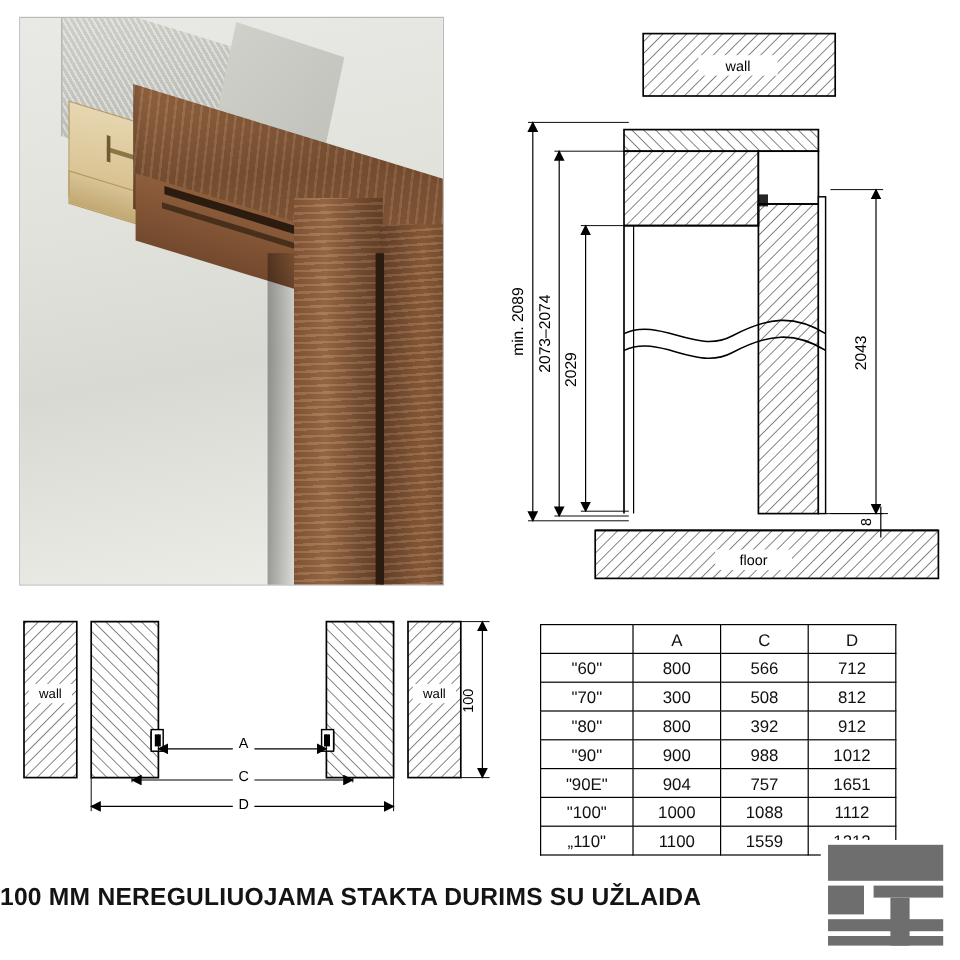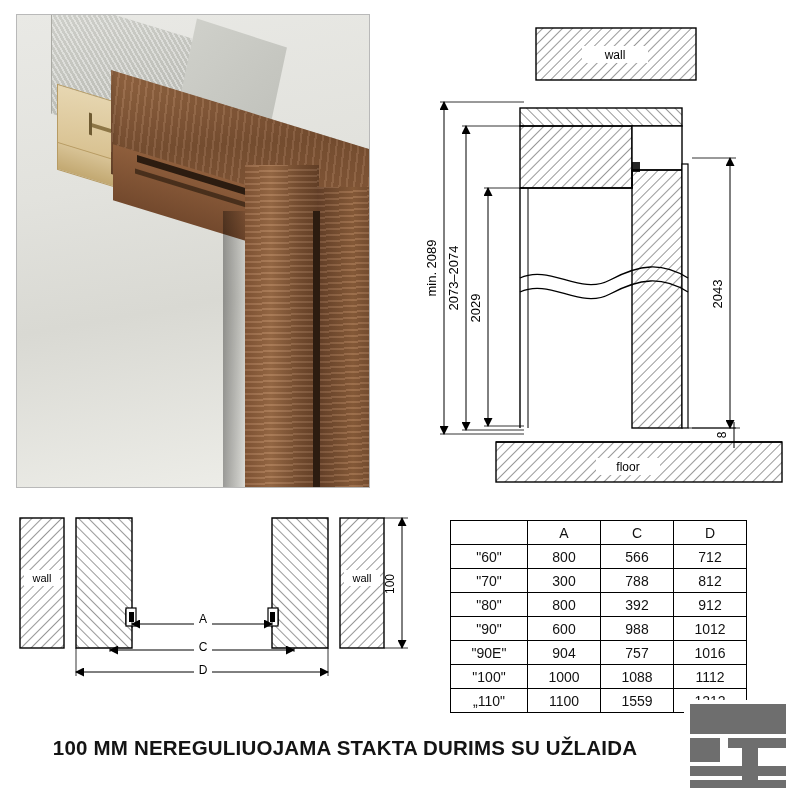--- a/index.html
+++ b/index.html
@@ -130,21 +130,21 @@
     background:#fff;
   }
   table.dims th{font-weight:normal;}
   table.dims th.blank{border-top:1px solid #000;border-left:1px solid #000;}
   table.dims td.rowlabel{width:64px;}
   table.dims td.val{width:60px;}
 
   
   .caption{
     position:absolute;left:0;top:736px;width:690px;
-    text-align:center;
+    text-align:left;
     font-size:20.5px;
     font-weight:bold;
     letter-spacing:.2px;
     color:#141414;
   }
 
   
   .logo{
     position:absolute;right:8px;bottom:8px;width:108px;height:92px;
     background:#fff;border:none;
@@ -317,40 +317,40 @@
       <tbody>
         <tr>
           <td class="rowlabel">"60"</td>
           <td class="val">800</td>
           <td class="val">566</td>
           <td class="val">712</td>
         </tr>
         <tr>
           <td class="rowlabel">"70"</td>
           <td class="val">300</td>
-          <td class="val">788</td>
+          <td class="val">508</td>
           <td class="val">812</td>
         </tr>
         <tr>
           <td class="rowlabel">"80"</td>
           <td class="val">800</td>
           <td class="val">392</td>
           <td class="val">912</td>
         </tr>
         <tr>
           <td class="rowlabel">"90"</td>
-          <td class="val">600</td>
+          <td class="val">900</td>
           <td class="val">988</td>
           <td class="val">1012</td>
         </tr>
         <tr>
           <td class="rowlabel">"90E"</td>
           <td class="val">904</td>
           <td class="val">757</td>
-          <td class="val">1016</td>
+          <td class="val">1651</td>
         </tr>
         <tr>
           <td class="rowlabel">"100"</td>
           <td class="val">1000</td>
           <td class="val">1088</td>
           <td class="val">1112</td>
         </tr>
         <tr>
           <td class="rowlabel">„110"</td>
           <td class="val">1100</td>

